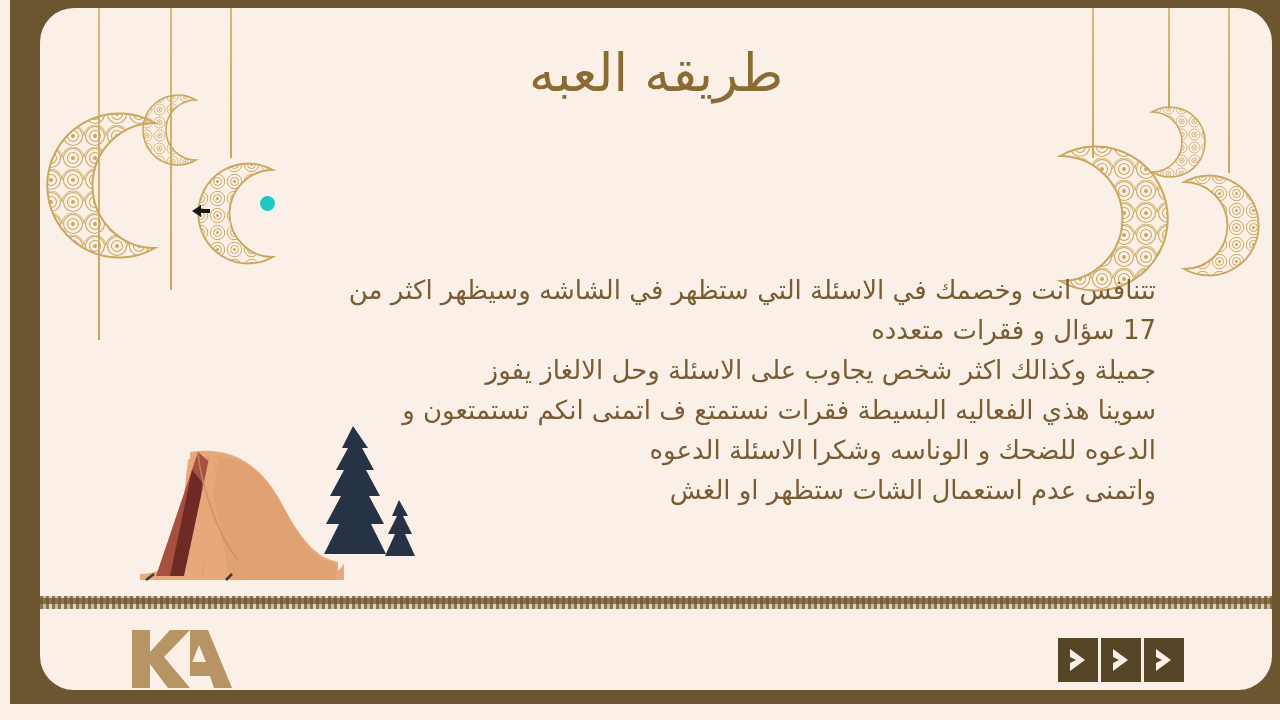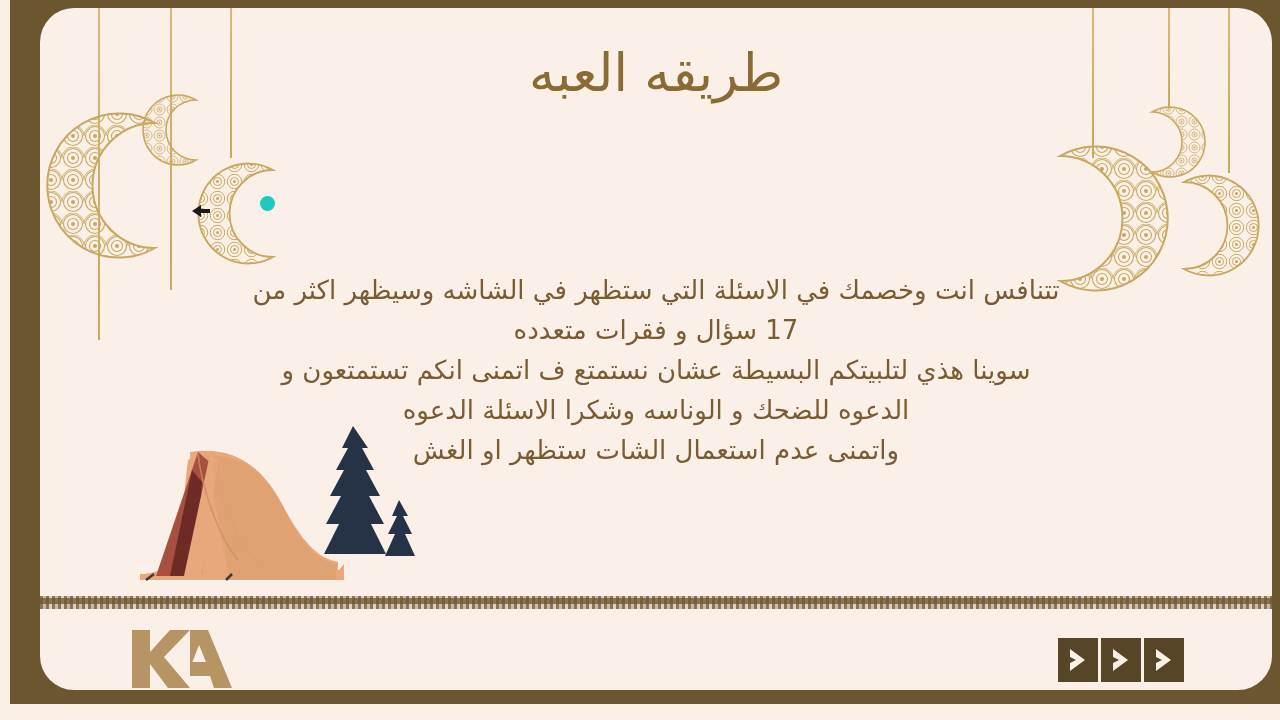--- a/index.html
+++ b/index.html
@@ -65,21 +65,20 @@
     font-family: "DejaVu Sans", "Liberation Sans", sans-serif;
     letter-spacing: 0px;
     line-height: 1.2;
   }
 
   
   .body-text {
     position: absolute;
     left: 116px; top: 262px;
     width: 1000px;
-    text-align: center;
     direction: rtl;
     color: #7a5c33;
     font-size: 26px;
     line-height: 40px;
     font-family: "DejaVu Sans", "Liberation Sans", sans-serif;
   }
   .body-text .ln { display: block; white-space: nowrap; }
 
   
   .ground {
@@ -259,21 +258,22 @@
           </g>
         <path d="M24 14 A50 50 0 1 1 24 101 A40 40 0 1 0 24 14 Z" fill="none" stroke="#c9a75e" stroke-width="1.8"></path>
       </svg>
     </div>
 
     <div class="title">طريقه العبه</div>
 
     <div class="body-text">
       <span class="ln">تتنافس انت وخصمك في الاسئلة التي ستظهر في الشاشه وسيظهر اكثر من</span>
       <span class="ln">17 سؤال و فقرات متعدده</span>
-      <span class="ln">سوينا هذي لتلبيتكم البسيطة عشان نستمتع ف اتمنى انكم تستمتعون و</span>
+      <span class="ln">جميلة وكذالك اكثر شخص يجاوب على الاسئلة وحل الالغاز يفوز</span>
+      <span class="ln">سوينا هذي الفعاليه البسيطة فقرات نستمتع ف اتمنى انكم تستمتعون و</span>
       <span class="ln">الدعوه للضحك و الوناسه وشكرا الاسئلة الدعوه</span>
       <span class="ln">واتمنى عدم استعمال الشات ستظهر او الغش</span>
     </div>
 
     <div class="scene">
       <svg width="360" height="200" viewBox="0 0 360 200">
 
         <g fill="#263245">
           <path d="M243 18 L232 40 L238 40 L226 62 L234 62 L220 88 L231 88 L216 116 L229 116 L214 146 L276 146 L261 116 L274 116 L259 88 L270 88 L256 62 L264 62 L252 40 L258 40 Z"></path>
         </g>

